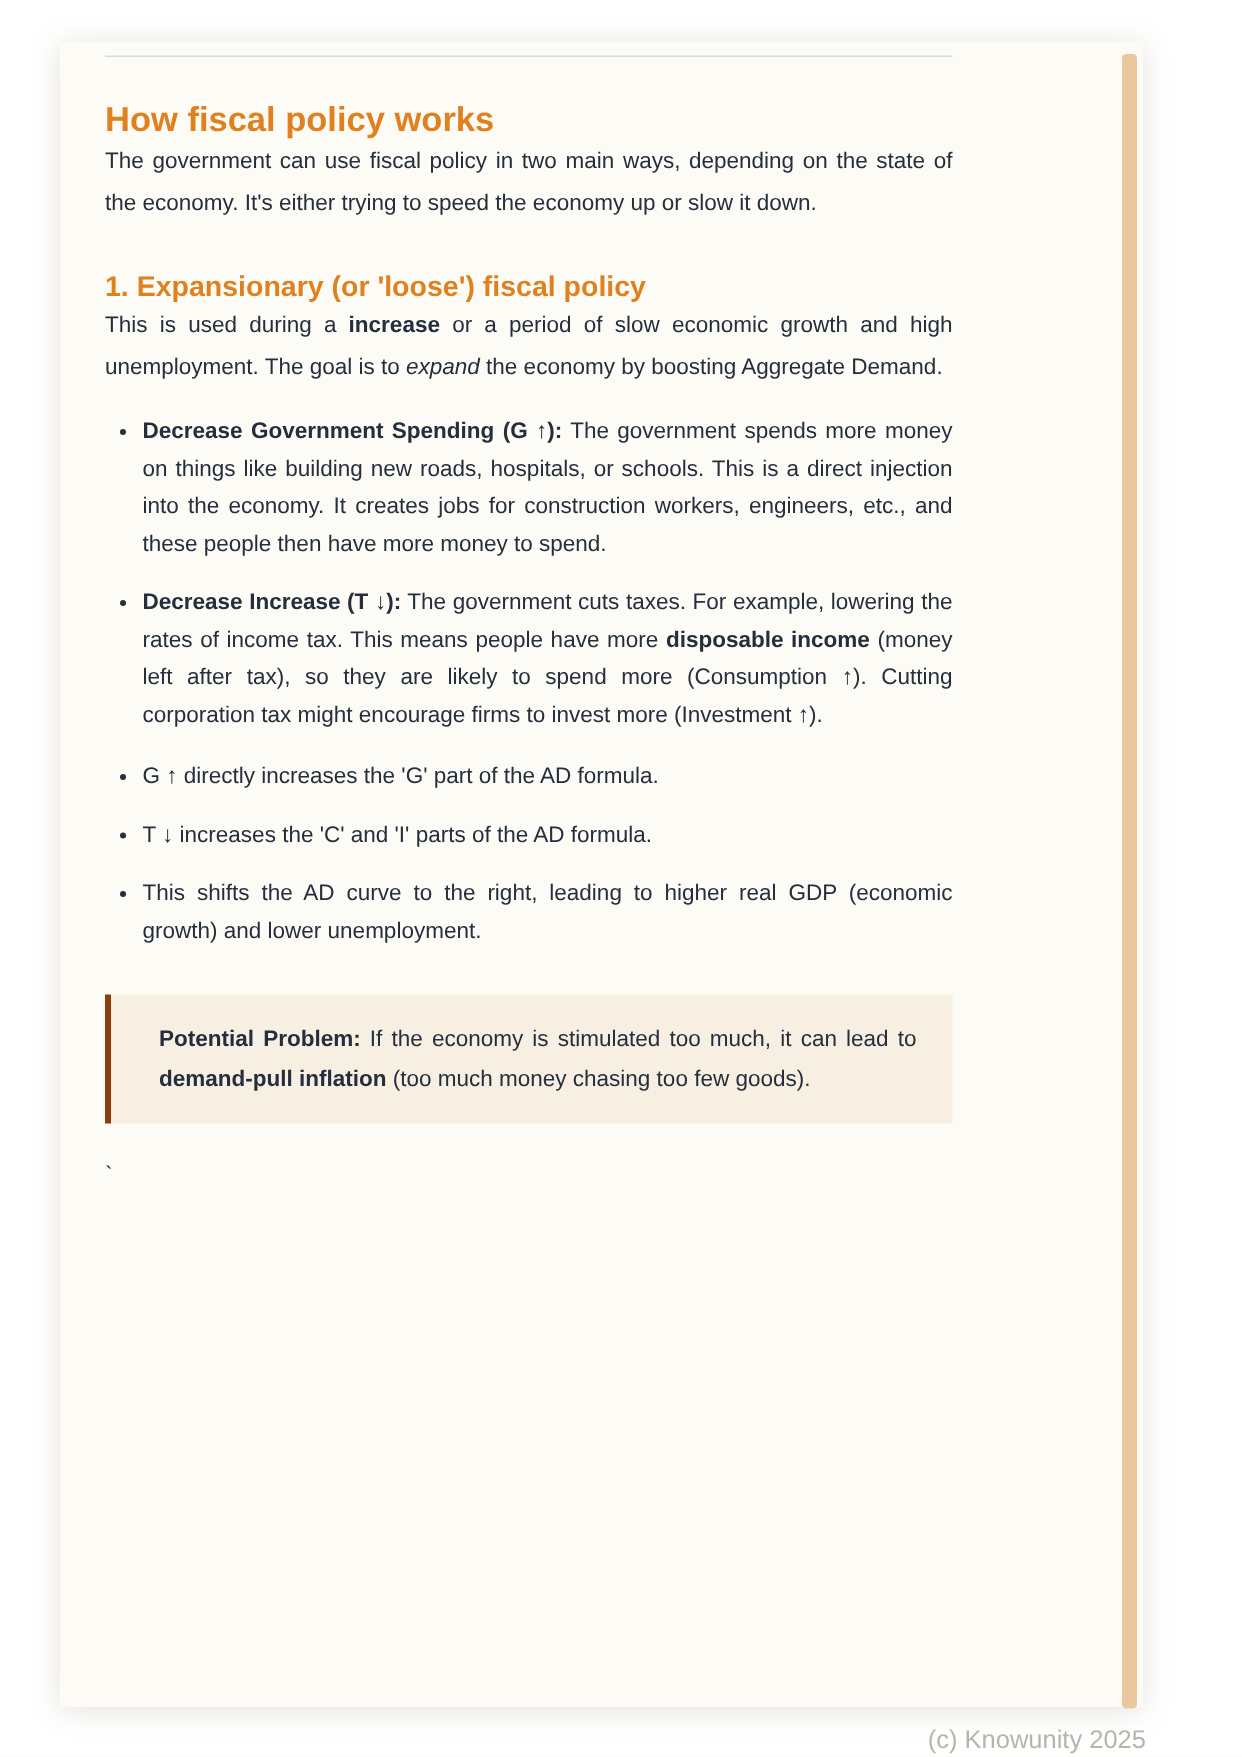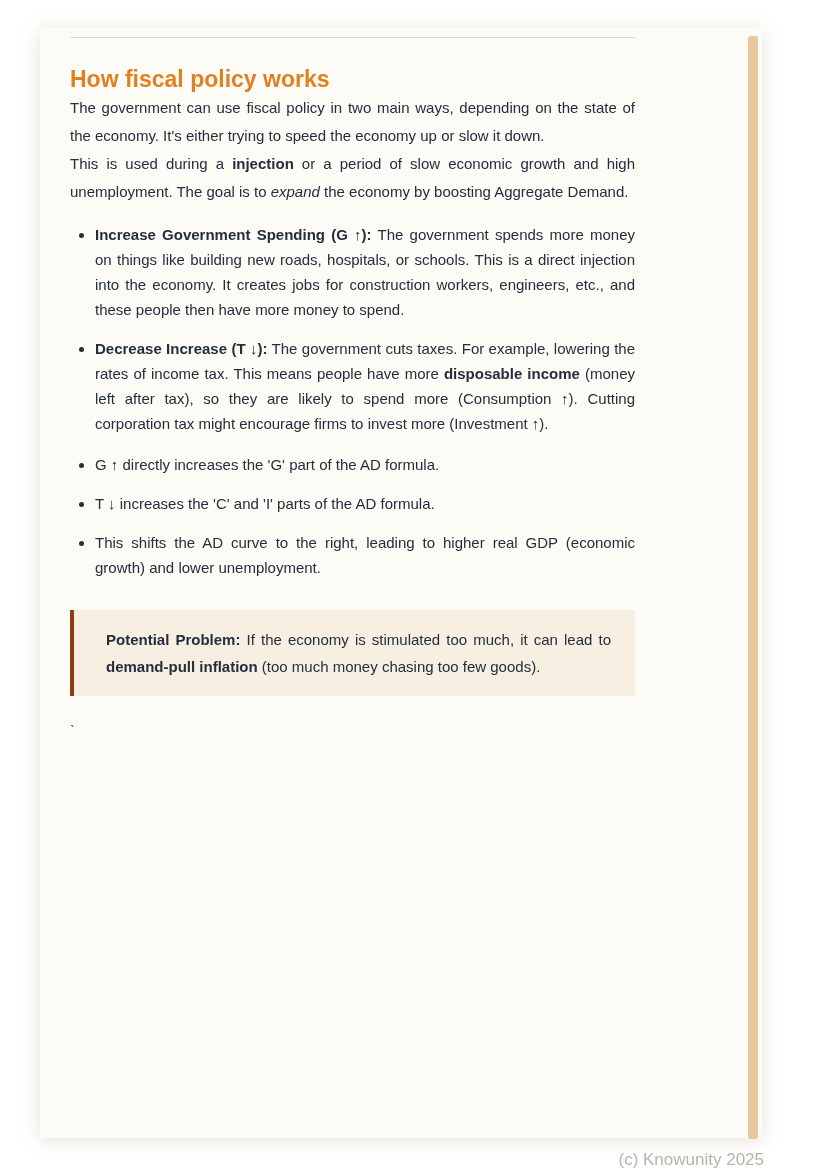--- a/index.html
+++ b/index.html
@@ -102,26 +102,27 @@
 </head>
 <body>
 
 <div class="card">
   <div class="content">
 
     <h1 class="page-title">How fiscal policy works</h1>
 
     <p class="body-para">The government can use fiscal policy in two main ways, depending on the state of the economy. It's either trying to speed the economy up or slow it down.</p>
 
+    <h2 class="section-heading">1. Expansionary (or 'loose') fiscal policy</h2>
 
-    <p class="body-para"><span>This is used during a </span><span class="b">injection</span><span> or a period of slow economic growth and high unemployment. The goal is to </span><span class="i">expand</span><span> the economy by boosting Aggregate Demand.</span></p>
+    <p class="body-para"><span>This is used during a </span><span class="b">increase</span><span> or a period of slow economic growth and high unemployment. The goal is to </span><span class="i">expand</span><span> the economy by boosting Aggregate Demand.</span></p>
 
 
     <ul class="bullet-list">
-        <li><span class="b">Increase Government Spending (G ↑):</span><span> The government spends more money on things like building new roads, hospitals, or schools. This is a direct injection into the economy. It creates jobs for construction workers, engineers, etc., and these people then have more money to spend.</span></li>
+        <li><span class="b">Decrease Government Spending (G ↑):</span><span> The government spends more money on things like building new roads, hospitals, or schools. This is a direct injection into the economy. It creates jobs for construction workers, engineers, etc., and these people then have more money to spend.</span></li>
         <li><span class="b">Decrease Increase (T ↓):</span><span> The government cuts taxes. For example, lowering the rates of income tax. This means people have more </span><span class="b">disposable income</span><span> (money left after tax), so they are likely to spend more (Consumption ↑). Cutting corporation tax might encourage firms to invest more (Investment ↑).</span></li>
       </ul>
 
 
     <ul class="bullet-list">
         <li><span>G ↑ directly increases the 'G' part of the AD formula.</span></li>
         <li><span>T ↓ increases the 'C' and 'I' parts of the AD formula.</span></li>
         <li><span>This shifts the AD curve to the right, leading to higher real GDP (economic growth) and lower unemployment.</span></li>
       </ul>
 

